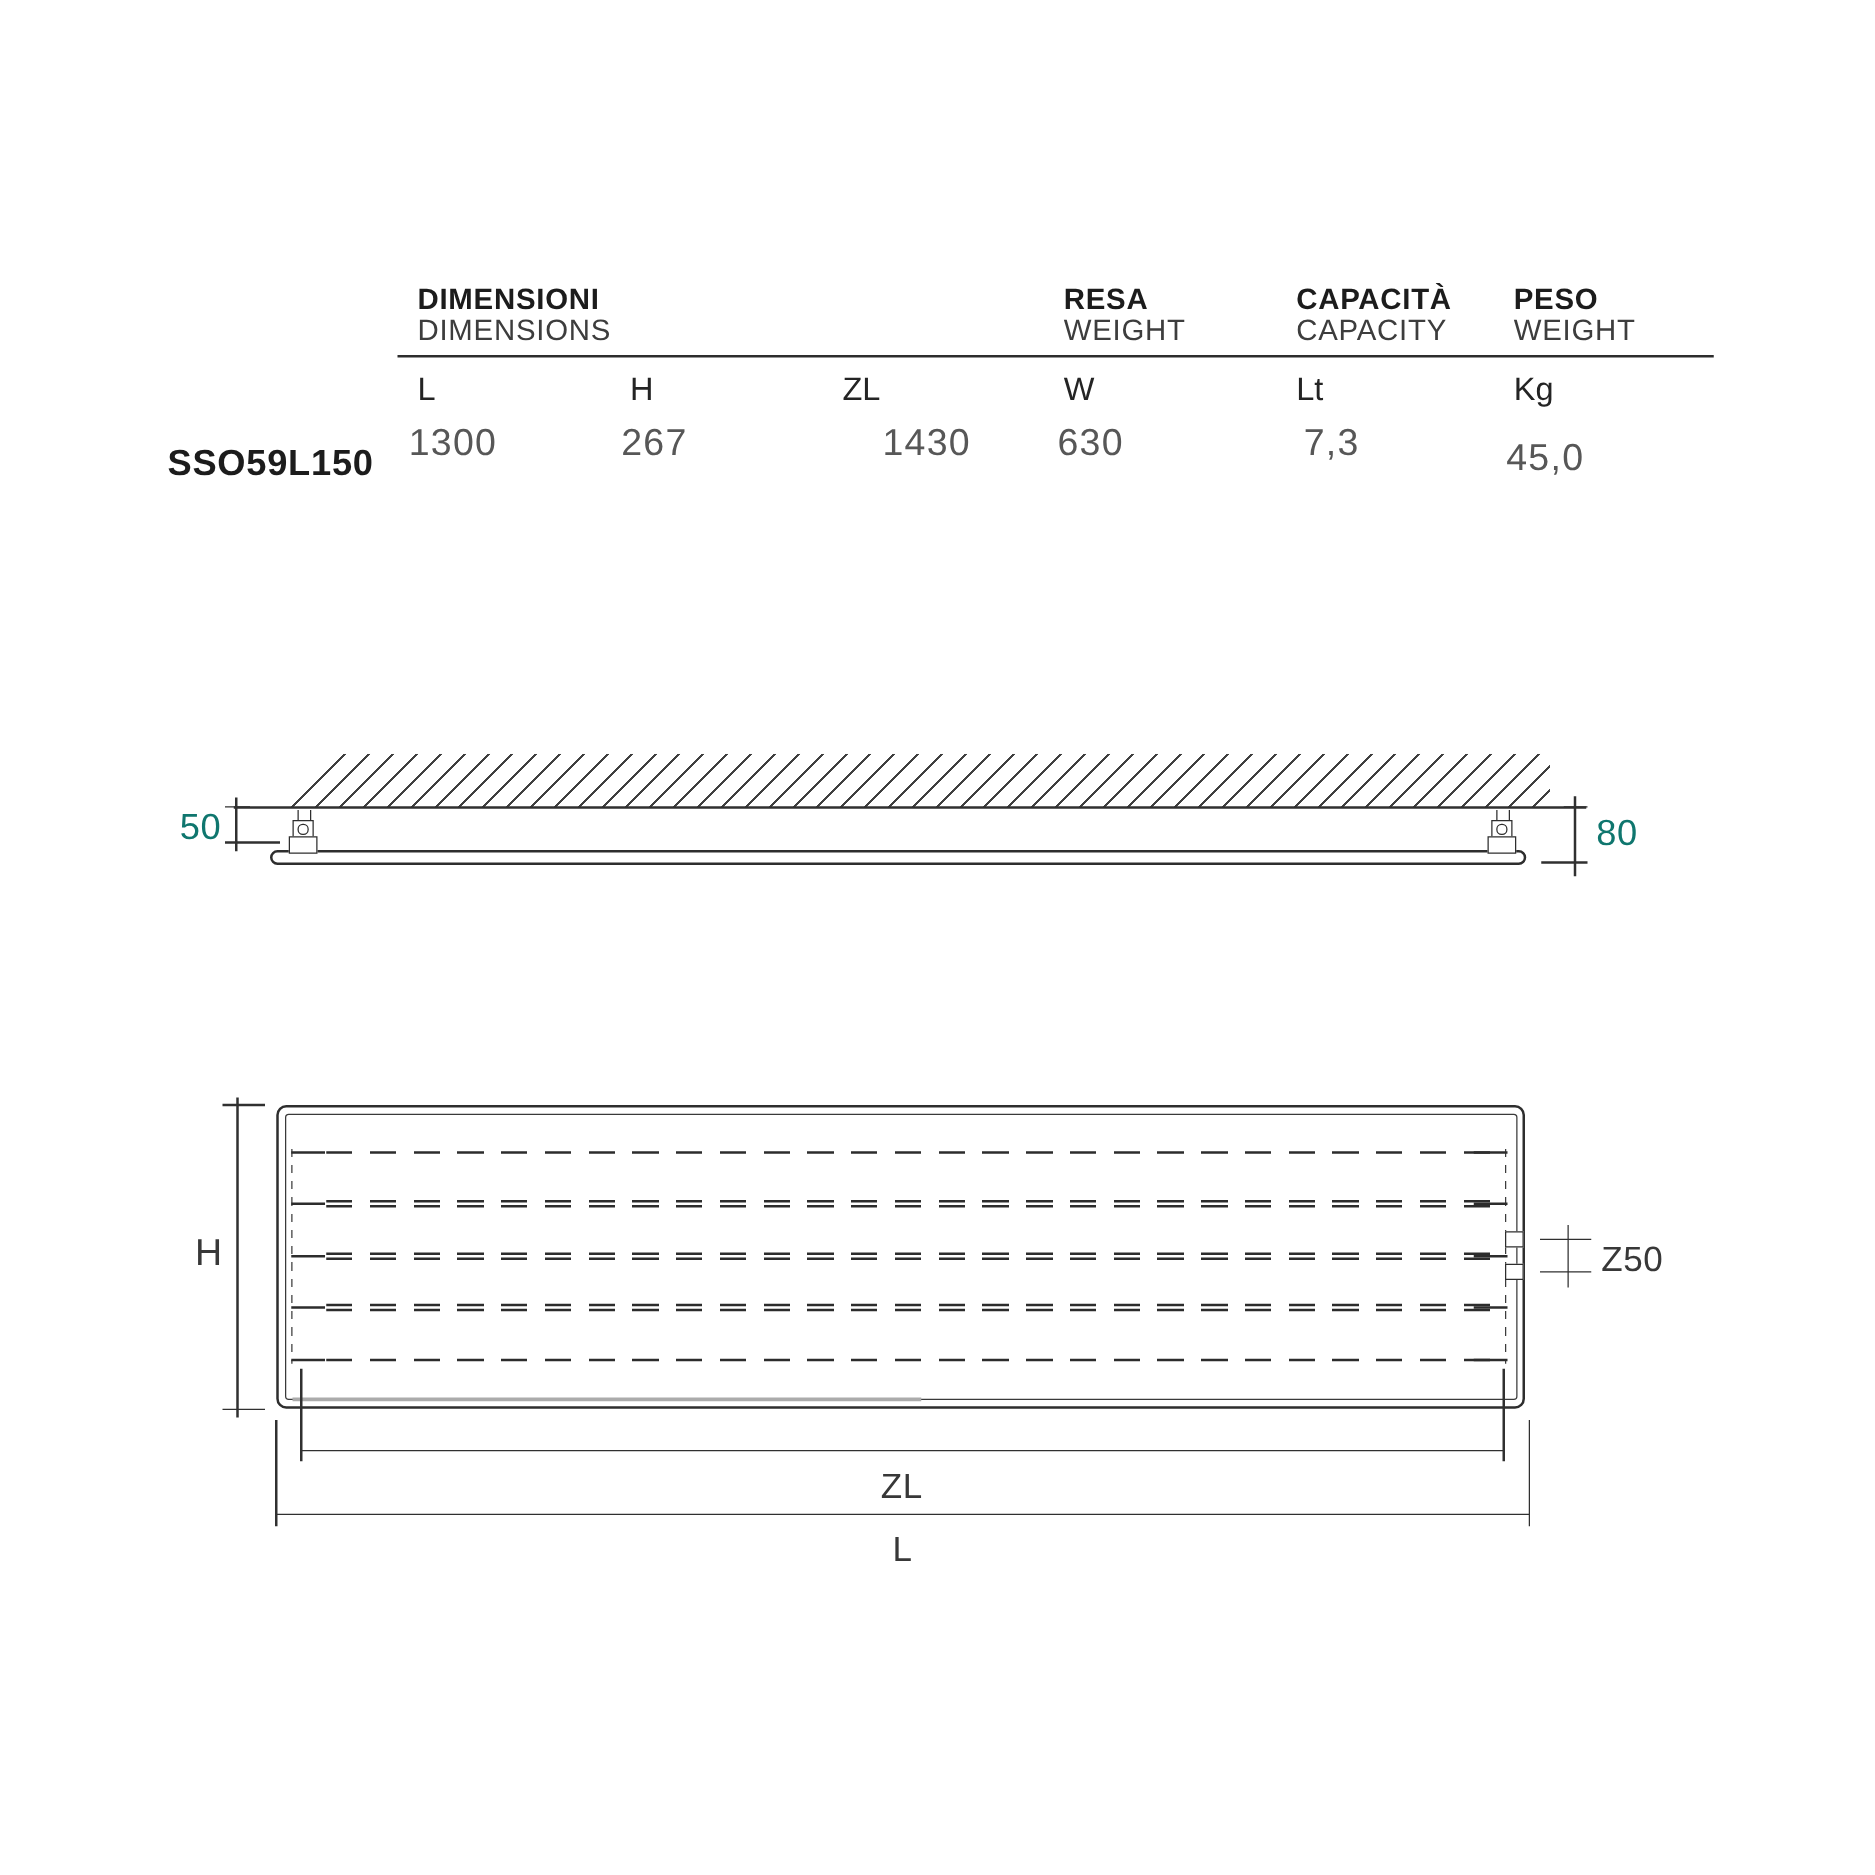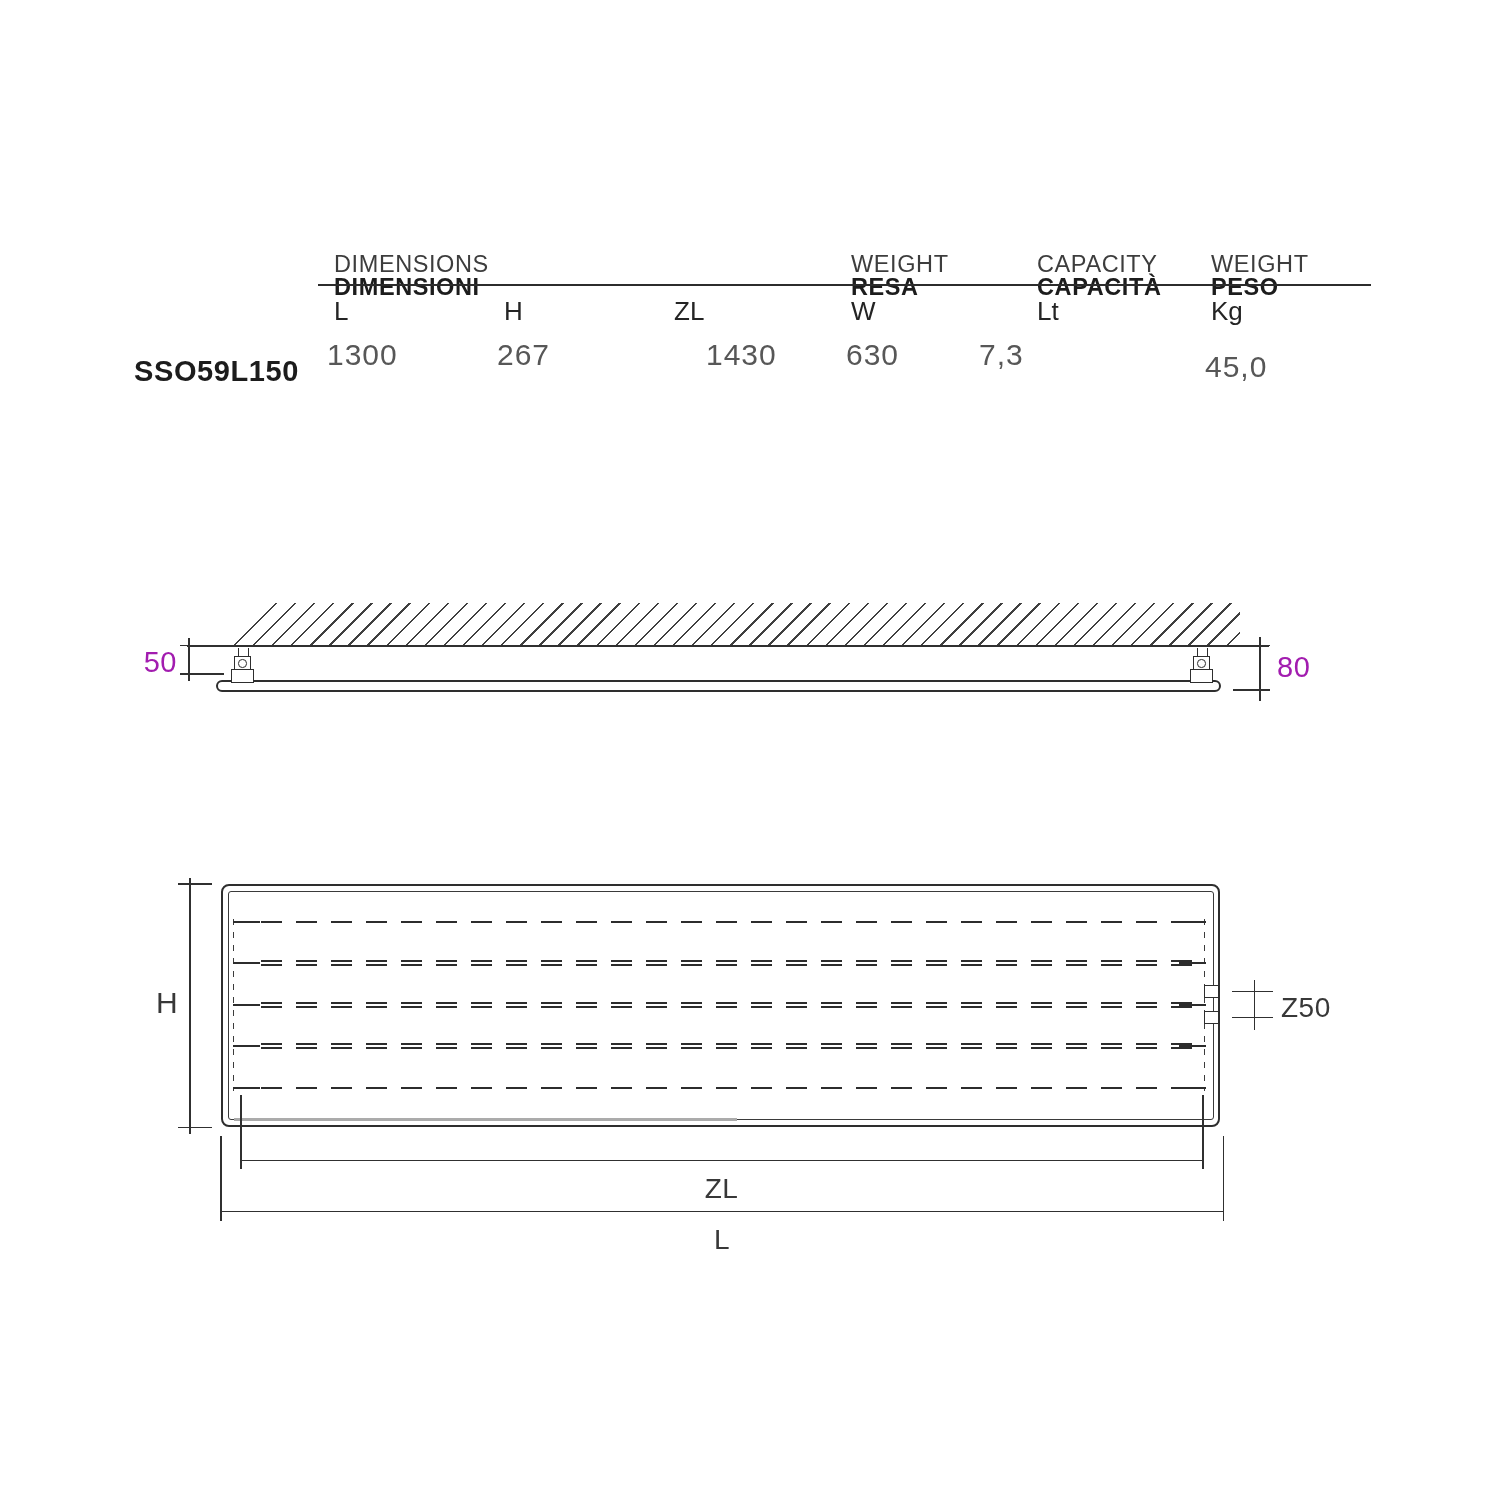--- a/index.html
+++ b/index.html
@@ -1,32 +1,32 @@
 <!DOCTYPE html>
 <html><head>
 <meta charset="utf-8">
 <style>
   html,body{margin:0;padding:0;background:#fff;}
   #sheet{position:relative;width:1500px;height:1500px;background:#ffffff;
          font-family:"Liberation Sans",sans-serif;color:#1f1f1f;overflow:hidden;}
 
   
   .model{position:absolute;font-size:29px;font-weight:600;letter-spacing:.6px;color:#1c1c1c;white-space:nowrap;}
-  .gh-title{position:absolute;font-size:23.5px;font-weight:700;letter-spacing:.6px;color:#1c1c1c;white-space:nowrap;margin-top:48px;}
+  .gh-title{position:absolute;font-size:23.5px;font-weight:700;letter-spacing:.6px;color:#1c1c1c;white-space:nowrap;}
   .gh-sub{position:absolute;font-size:23.5px;font-weight:400;letter-spacing:.6px;color:#3d3d3d;white-space:nowrap;}
   .unit{position:absolute;font-size:26px;font-weight:500;color:#242424;white-space:nowrap;}
   .val{position:absolute;font-size:30px;font-weight:400;color:#575757;letter-spacing:1px;white-space:nowrap;}
   .rule{position:absolute;background:#2c2c2c;}
 
   
   .hl{position:absolute;background:#303030;height:2px;}
   .vl{position:absolute;background:#303030;width:2px;}
   .thin{height:1.6px;}
   .vthin{width:1.6px;}
-  .dim-label{position:absolute;font-size:29px;color:#a21caf;letter-spacing:.5px;white-space:nowrap;}
+  .dim-label{position:absolute;font-size:29px;color:#0f766e;letter-spacing:.5px;white-space:nowrap;}
   .dim-label.dk{color:#383838;font-size:28px;}
 
   
   .hatch{position:absolute;
          background:repeating-linear-gradient(135deg,#404040 0 1.7px,transparent 1.7px 13.5px);
          clip-path:polygon(43px 0,100% 0,100% 100%,0 100%);}
 
   
   .slab{position:absolute;border:2px solid #2e2e2e;border-radius:6px;background:#fff;}
   .b-stem{position:absolute;border-left:1.7px solid #2e2e2e;border-right:1.7px solid #2e2e2e;}
@@ -70,21 +70,21 @@
   <div class="unit" style="left:504px;top:296px">H</div>
   <div class="unit" style="left:674px;top:296px">ZL</div>
   <div class="unit" style="left:851px;top:296px">W</div>
   <div class="unit" style="left:1037px;top:296px">Lt</div>
   <div class="unit" style="left:1211px;top:296px">Kg</div>
 
   <div class="val" style="left:327px;top:338px">1300</div>
   <div class="val" style="left:497px;top:338px">267</div>
   <div class="val" style="left:706px;top:338px">1430</div>
   <div class="val" style="left:846px;top:338px">630</div>
-  <div class="val" style="left:979px;top:338px">7,3</div>
+  <div class="val" style="left:1043px;top:338px">7,3</div>
   <div class="val" style="left:1205px;top:350px">45,0</div>
 
   <div class="hatch" style="left:218px;top:603px;width:1022px;height:43px"></div>
   <div class="hl" style="left:187px;top:645px;width:1082px"></div>
 
   <div class="slab" style="left:216px;top:680px;width:1001px;height:8px"></div>
 
   <div class="b-stem" style="left:238px;top:648px;width:9px;height:9px"></div>
   <div class="b-head" style="left:234px;top:656px;width:15px;height:13px">
     <div class="b-circle" style="left:3px;top:2.2px"></div>

